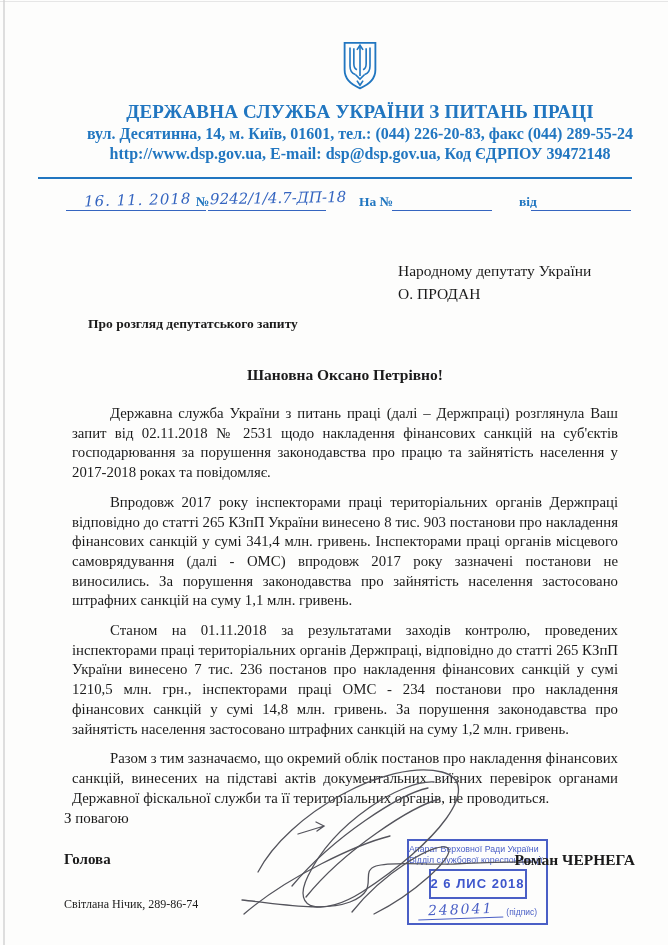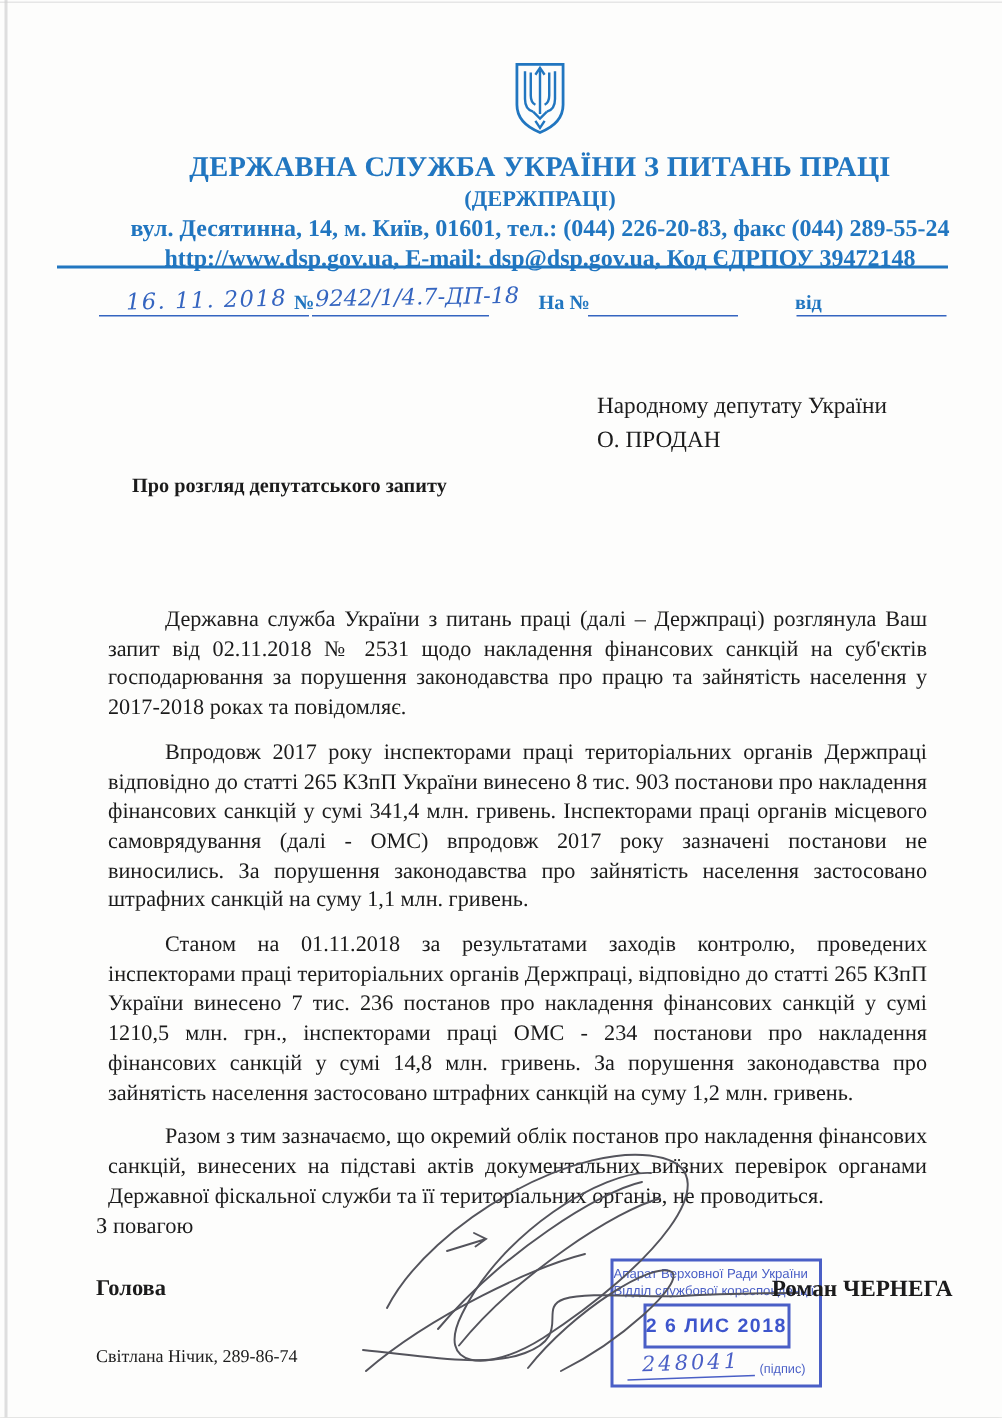--- a/index.html
+++ b/index.html
@@ -23,21 +23,21 @@
   
   .hw { font-family:"DejaVu Serif", serif; font-style:italic; color:#3565c0; }
   .date-hw  { position:absolute; left:84px;  top:191px; font-size:15px; transform:rotate(-1.5deg); letter-spacing:1px; }
   .date-line{ position:absolute; left:66px;  top:210px; width:140px; border-bottom:1.5px solid #3565c0; }
   .ref-label{ position:absolute; color:#2176c0; font-weight:bold; font-size:13.5px; top:194px; white-space:nowrap; }
   .num-label  { left:196px; }
   .num-hw   { position:absolute; left:210px; top:189px; font-size:15px; transform:rotate(-1deg); white-space:nowrap; }
   .num-line { position:absolute; left:208px; top:210px; width:118px; border-bottom:1.5px solid #3565c0; }
   .reply-label{ left:359px; }
   .reply-line { position:absolute; left:392px; top:210px; width:100px; border-bottom:1.5px solid #3565c0; }
-  .from-label { left:530px; }
+  .from-label { left:519px; }
   .from-line  { position:absolute; left:531px; top:210px; width:100px; border-bottom:1.5px solid #3565c0; }
 
   
   .recipient { position:absolute; left:398px; top:260px; font-size:15.5px; line-height:22.5px; }
   .subject   { position:absolute; left:88px;  top:316px; font-weight:bold; font-size:13.5px; }
   .salutation{ position:absolute; left:62px;  top:366px; width:566px; text-align:center; font-weight:bold; font-size:15.5px; }
 
   
   .body { position:absolute; left:62px; top:394px; width:566px; font-size:14.8px; line-height:19.7px; text-align:justify; }
   .body p { margin:10px; text-indent:38px; }
@@ -79,21 +79,20 @@
         <path d="M18,10 V30 Q18,36 22,38"></path>
         <path d="M39,9 V33 Q39,42 32,44"></path>
         <path d="M34,10 V30 Q34,36 30,38"></path>
         <path d="M26,8 V46"></path>
         <path d="M22,12 L26,6 L30,12"></path>
         <path d="M20,44 L26,50 L32,44"></path>
         <path d="M22,52 L26,58 L30,52"></path>
       </g>
     </svg>
     <div class="org-name">ДЕРЖАВНА СЛУЖБА УКРАЇНИ З ПИТАНЬ ПРАЦІ</div>
-    <div class="org-short">(ДЕРЖПРАЦІ)</div>
     <div class="addr">вул. Десятинна, 14, м. Київ, 01601, тел.: (044) 226-20-83, факс (044) 289-55-24</div>
     <div class="contacts">http://www.dsp.gov.ua, E-mail: dsp@dsp.gov.ua, Код ЄДРПОУ 39472148</div>
   </div>
   <div class="rule"></div>
 
   <span class="hw date-hw">16. 11. 2018</span>
   <span class="date-line"></span>
   <span class="ref-label num-label">№</span>
   <span class="hw num-hw">9242/1/4.7-ДП-18</span>
   <span class="num-line"></span>
@@ -101,20 +100,21 @@
   <span class="reply-line"></span>
   <span class="ref-label from-label">від</span>
   <span class="from-line"></span>
 
   <div class="recipient">
     <div>Народному депутату України</div>
     <div>О. ПРОДАН</div>
   </div>
 
   <div class="subject">Про розгляд депутатського запиту</div>
+  <div class="salutation">Шановна Оксано Петрівно!</div>
 
   <div class="body">
     <p>Державна служба України з питань праці (далі – Держпраці) розглянула Ваш запит від 02.11.2018 № 2531 щодо накладення фінансових санкцій на суб'єктів господарювання за порушення законодавства про працю та зайнятість населення у 2017-2018 роках та повідомляє.</p>
     <p>Впродовж 2017 року інспекторами праці територіальних органів Держпраці відповідно до статті 265 КЗпП України винесено 8 тис. 903 постанови про накладення фінансових санкцій у сумі 341,4 млн. гривень. Інспекторами праці органів місцевого самоврядування (далі - ОМС) впродовж 2017 року зазначені постанови не виносились. За порушення законодавства про зайнятість населення застосовано штрафних санкцій на суму 1,1 млн. гривень.</p>
     <p>Станом на 01.11.2018 за результатами заходів контролю, проведених інспекторами праці територіальних органів Держпраці, відповідно до статті 265 КЗпП України винесено 7 тис. 236 постанов про накладення фінансових санкцій у сумі 1210,5 млн. грн., інспекторами праці ОМС - 234 постанови про накладення фінансових санкцій у сумі 14,8 млн. гривень. За порушення законодавства про зайнятість населення застосовано штрафних санкцій на суму 1,2 млн. гривень.</p>
     <p>Разом з тим зазначаємо, що окремий облік постанов про накладення фінансових санкцій, винесених на підставі актів документальних виїзних перевірок органами Державної фіскальної служби та її територіальних органів, не проводиться.</p>
   </div>
 
   <div class="regards">З повагою</div>
   <div class="position">Голова</div>

